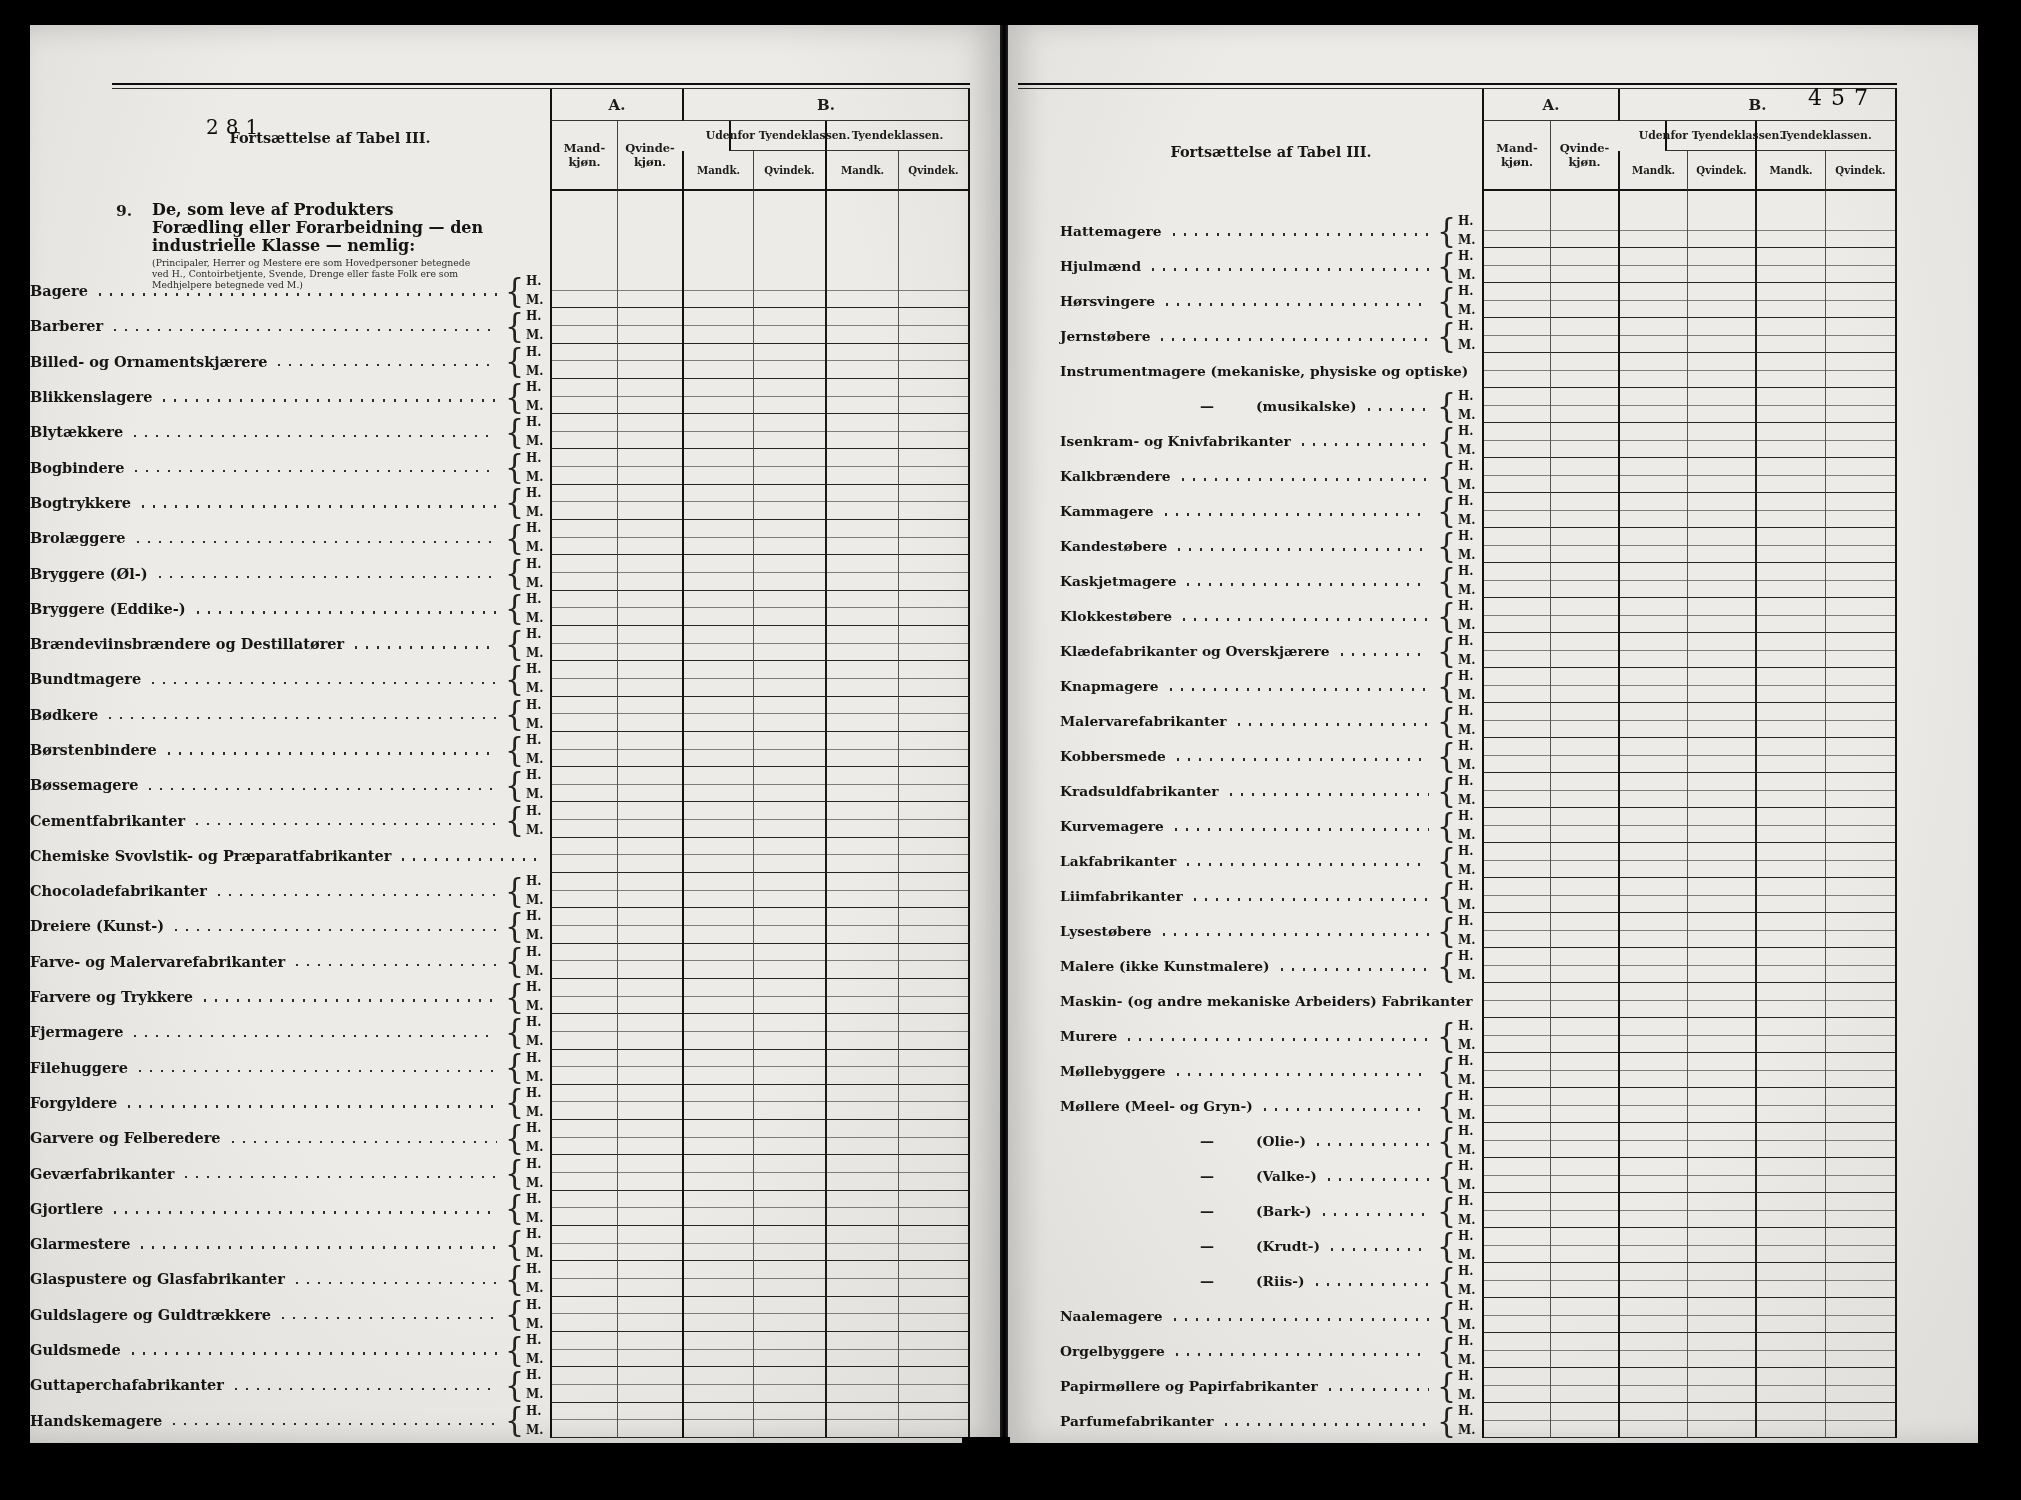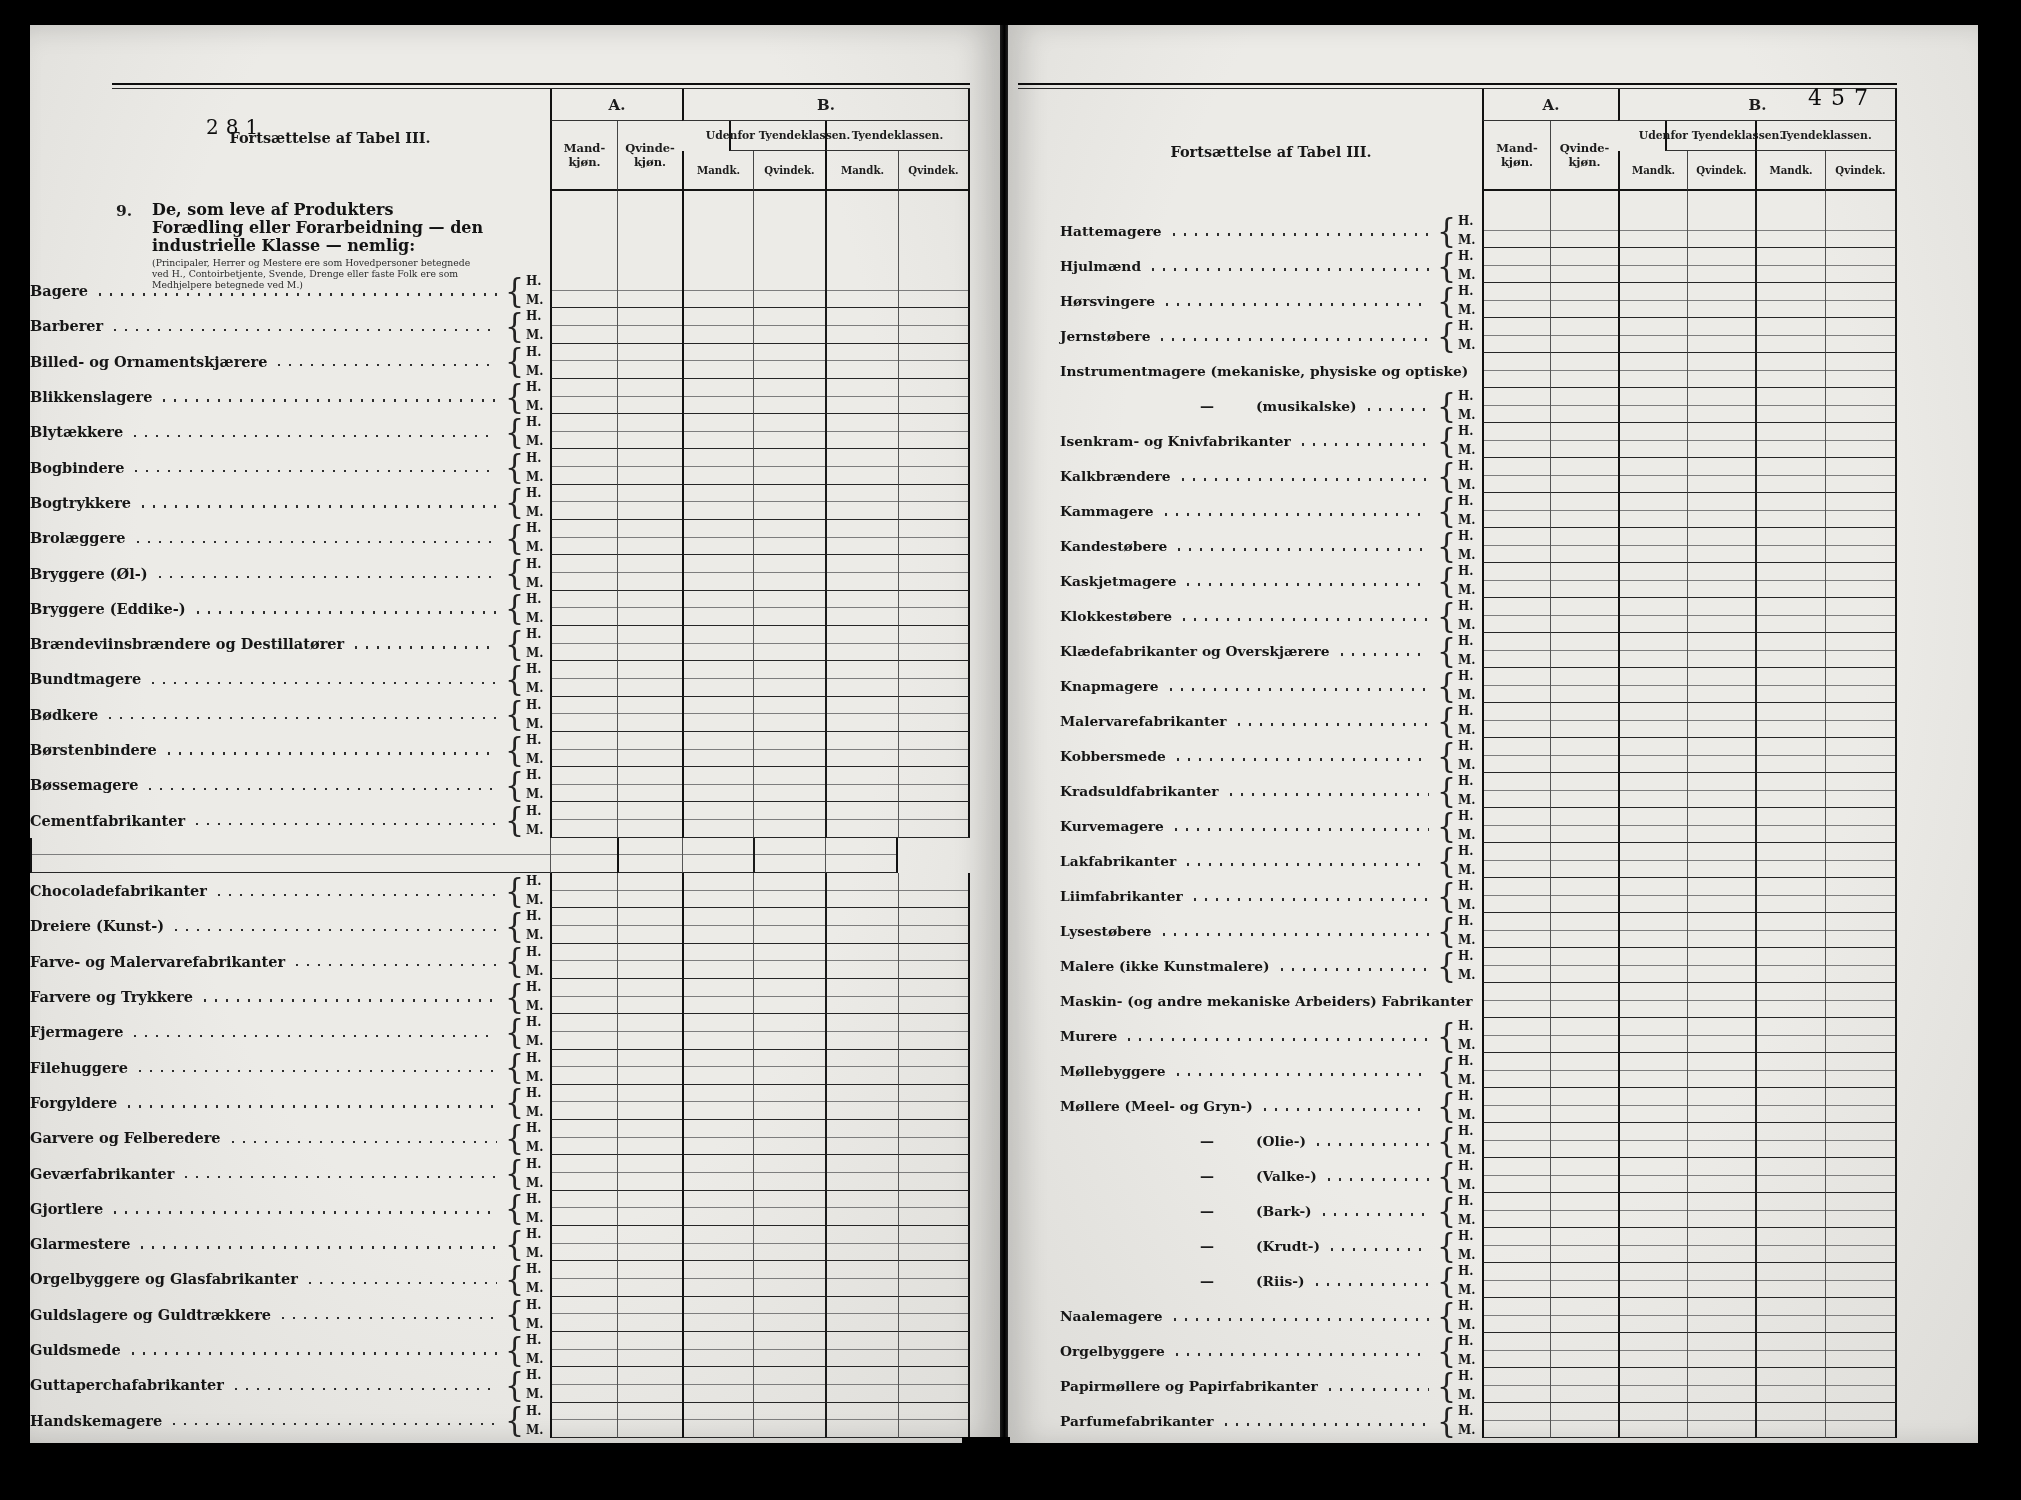--- a/index.html
+++ b/index.html
@@ -405,20 +405,24 @@
             </span>
           </div>
           <div class="cell c1"></div>
           <div class="cell c2"></div>
           <div class="cell c3"></div>
           <div class="cell c4"></div>
           <div class="cell c5"></div>
           <div class="cell c6"></div>
         </div>
         <div class="row grid7">
+          <div class="lab">
+            <span class="occ">Chemiske Svovlstik- og Præparatfabrikanter</span>
+            <span class="leader"></span>
+          </div>
           <div class="cell c1"></div>
           <div class="cell c2"></div>
           <div class="cell c3"></div>
           <div class="cell c4"></div>
           <div class="cell c5"></div>
           <div class="cell c6"></div>
         </div>
         <div class="row grid7">
           <div class="lab">
             <span class="occ">Chocoladefabrikanter</span>
@@ -601,21 +605,21 @@
           </div>
           <div class="cell c1"></div>
           <div class="cell c2"></div>
           <div class="cell c3"></div>
           <div class="cell c4"></div>
           <div class="cell c5"></div>
           <div class="cell c6"></div>
         </div>
         <div class="row grid7">
           <div class="lab">
-            <span class="occ">Orgelbyggere og Glasfabrikanter</span>
+            <span class="occ">Glaspustere og Glasfabrikanter</span>
             <span class="leader"></span>
             <span class="brace">{</span>
             <span class="hm">
               <span>H.</span>
               <span>M.</span>
             </span>
           </div>
           <div class="cell c1"></div>
           <div class="cell c2"></div>
           <div class="cell c3"></div>

